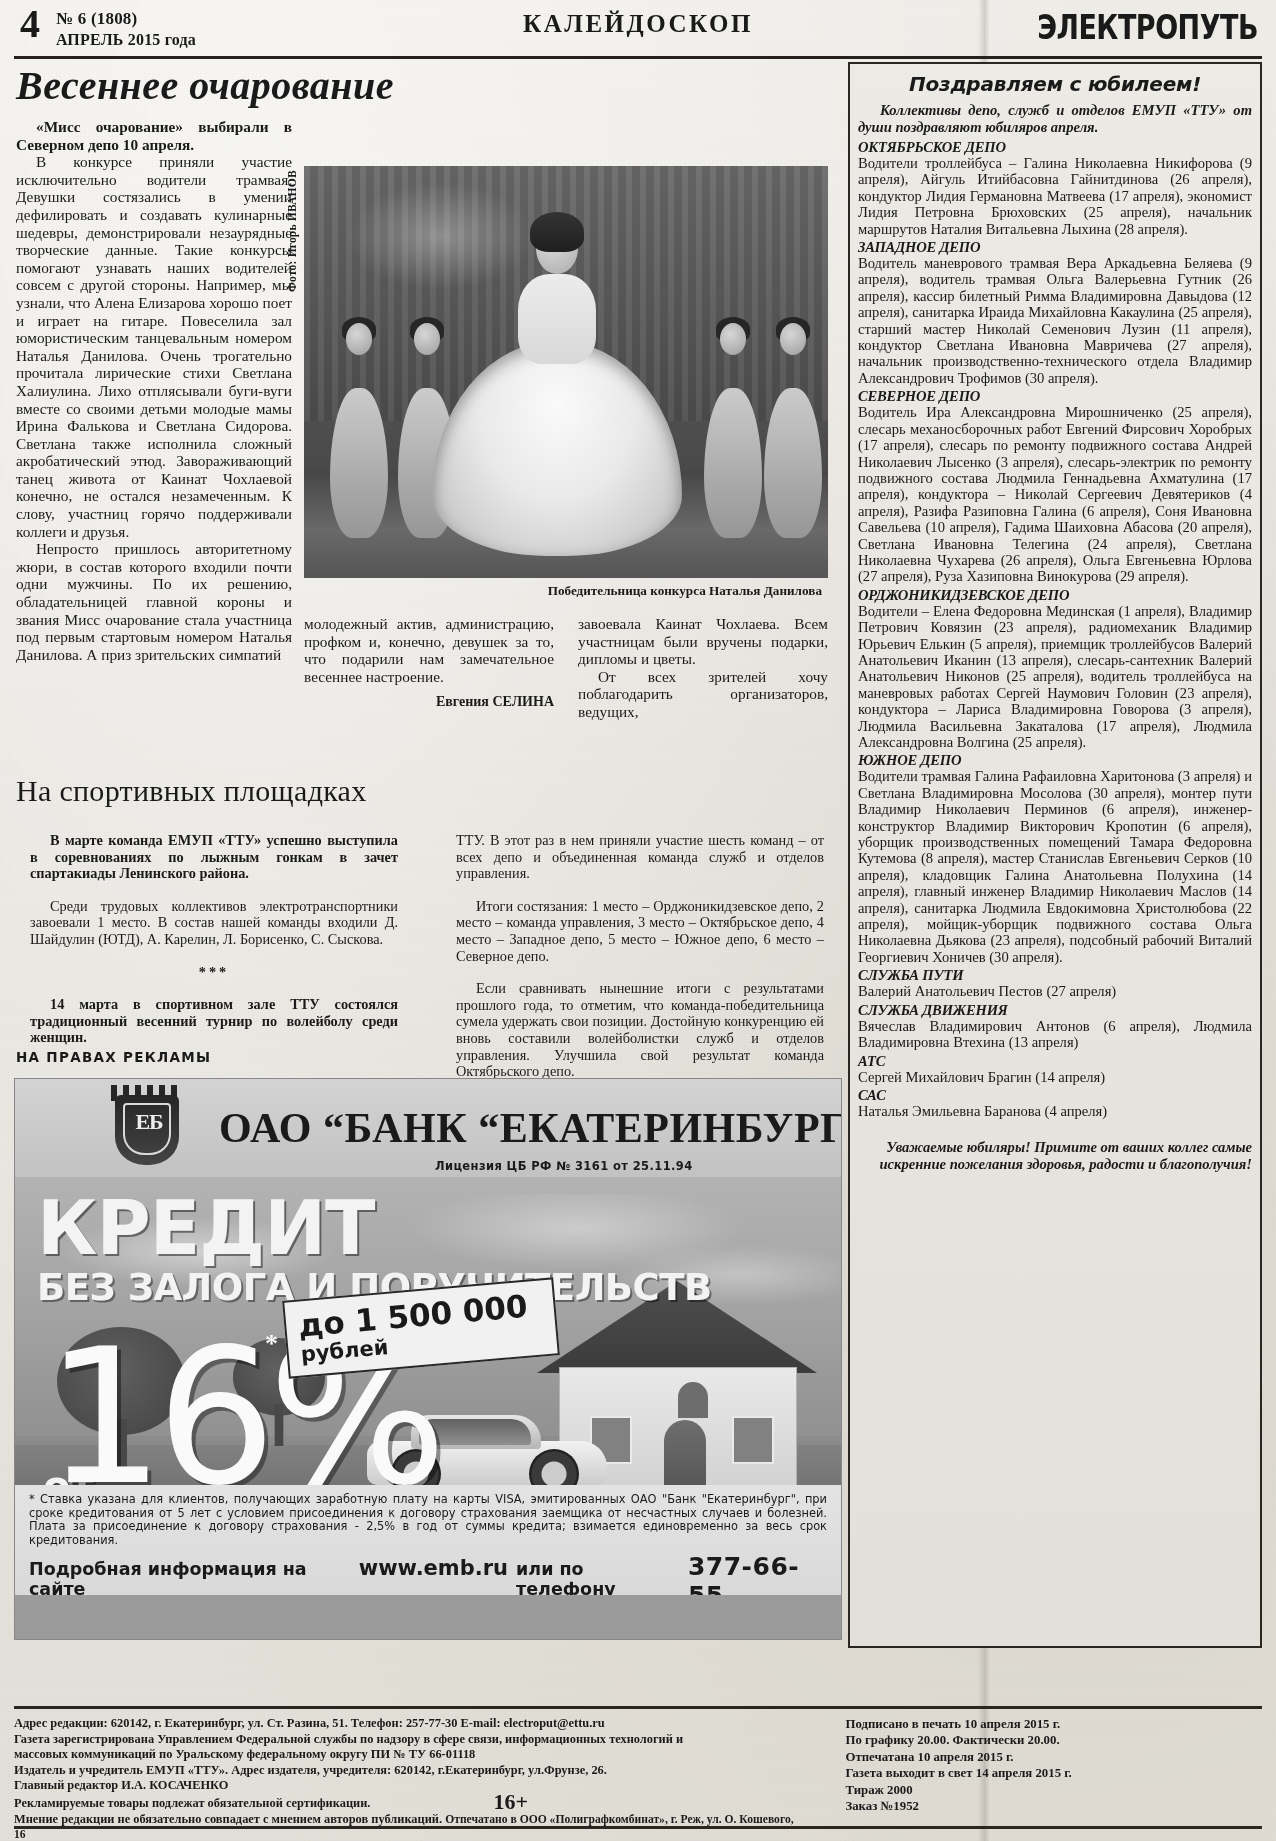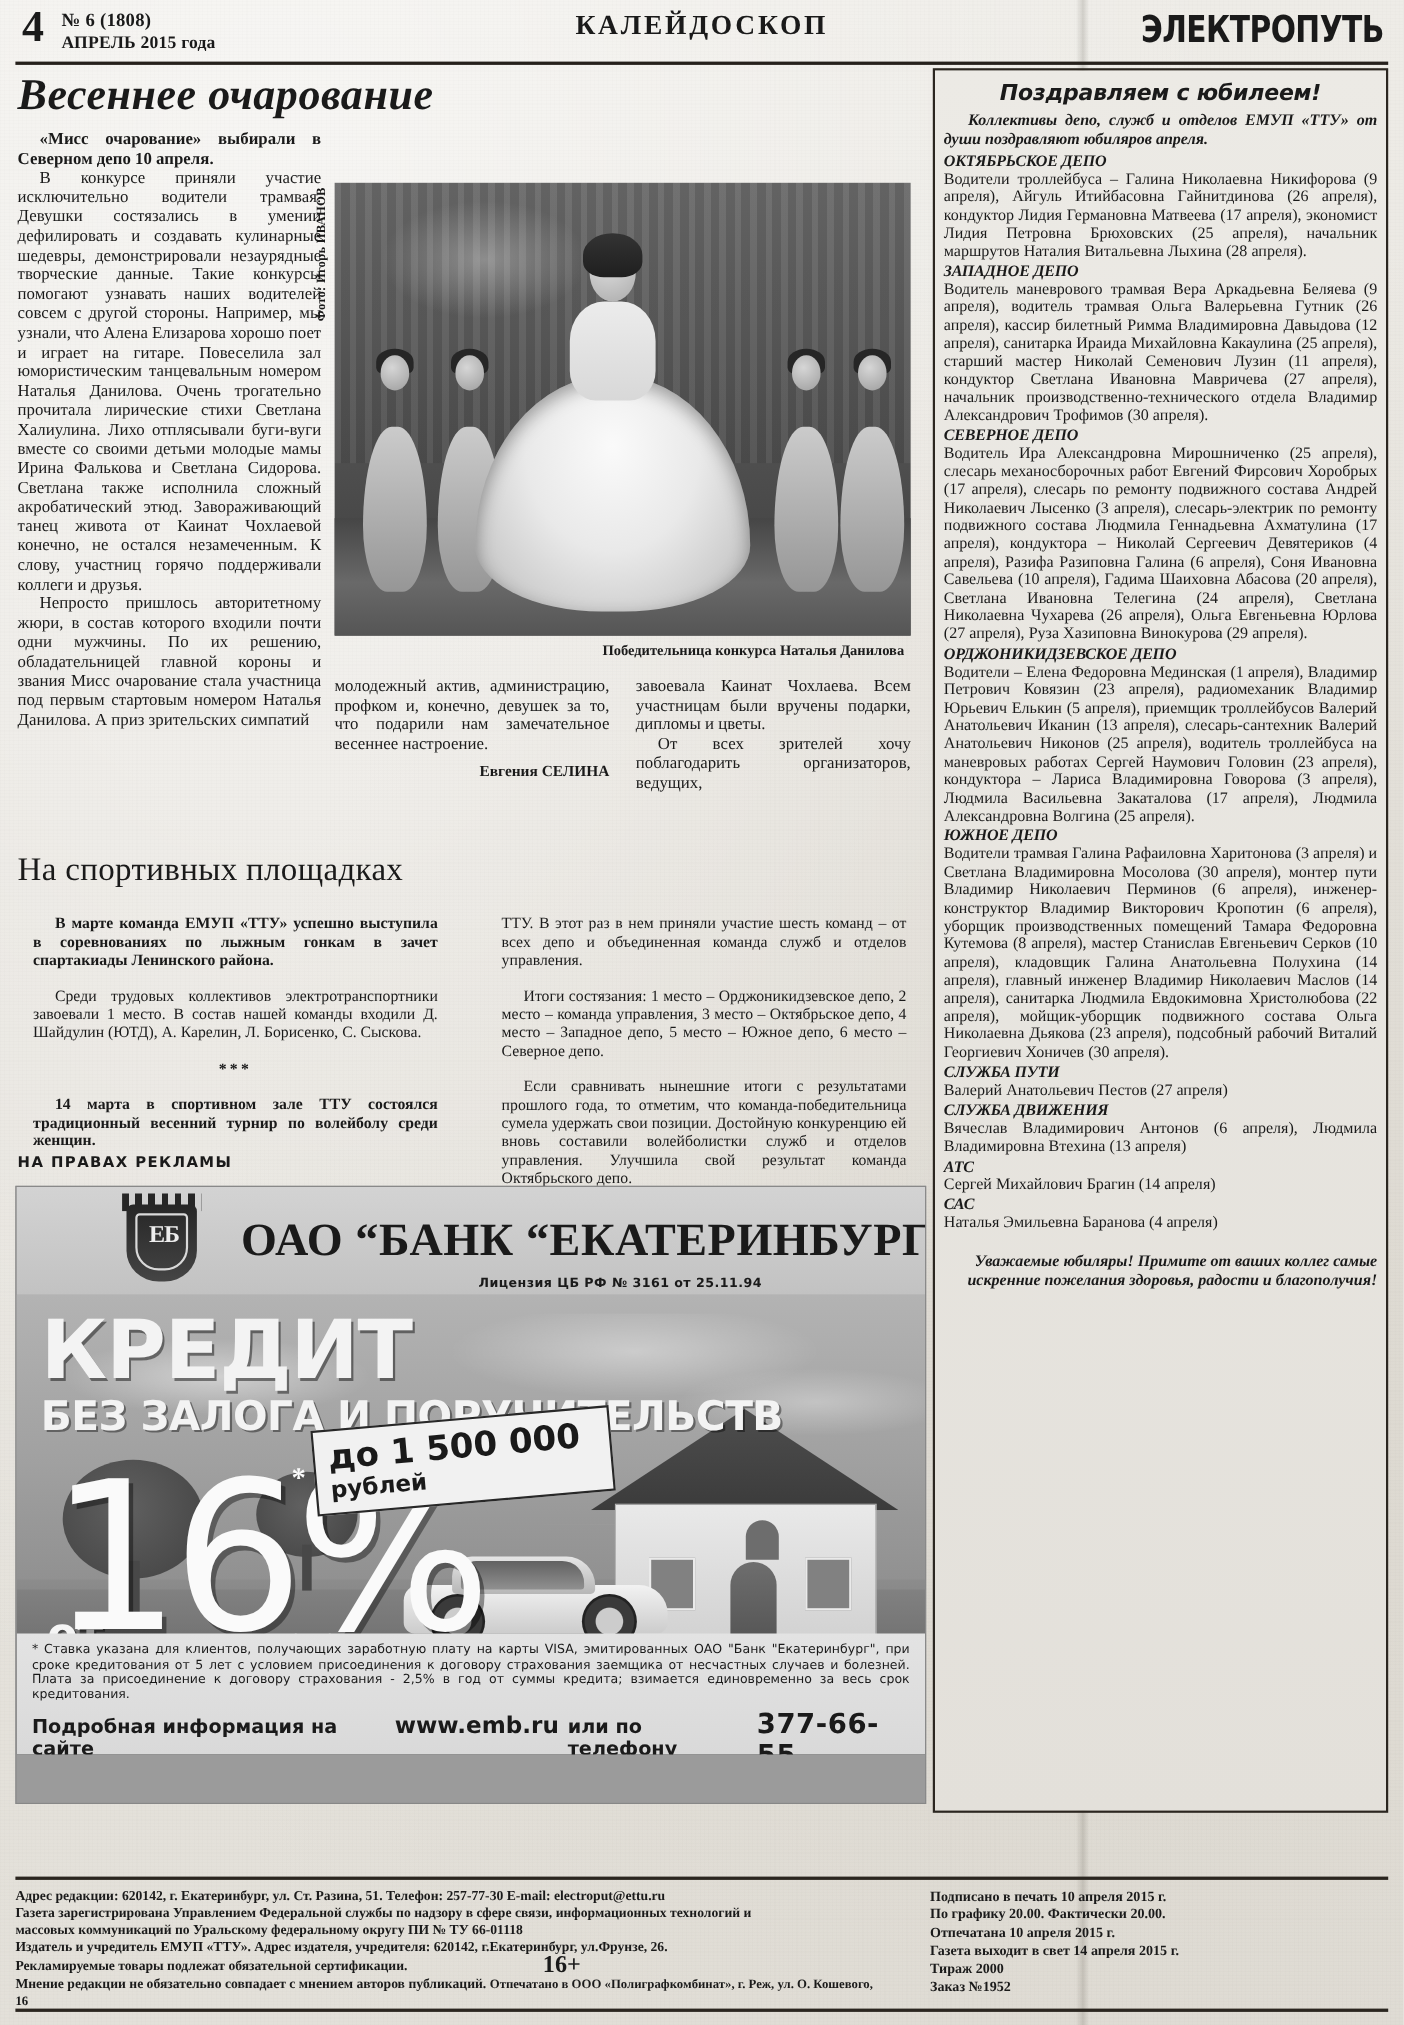--- a/index.html
+++ b/index.html
@@ -518,20 +518,21 @@
     <div class="side-close">Уважаемые юбиляры! Примите от ваших коллег самые искренние пожелания здоровья, радости и благополучия!</div>
   </div>
 
   <div class="foot-rule" style="top:1706px"></div>
   <div class="imprint">
     <div class="imp-left">
       <p class="row">Адрес редакции: 620142, г. Екатеринбург, ул. Ст. Разина, 51.  Телефон: 257-77-30  E-mail: electroput@ettu.ru</p>
       <p class="row">Газета зарегистрирована Управлением Федеральной службы по надзору в сфере связи, информационных технологий и</p>
       <p class="row">массовых коммуникаций по Уральскому федеральному округу ПИ № ТУ 66-01118</p>
       <p class="row">Издатель и учредитель ЕМУП «ТТУ». Адрес издателя, учредителя: 620142, г.Екатеринбург, ул.Фрунзе, 26.</p>
+      <p class="row">Главный редактор И.А. КОСАЧЕНКО</p>
       <p class="row">
         <span>Рекламируемые товары подлежат обязательной сертификации.</span>
         <span class="imp-age">16+</span>
       </p>
       <p class="row">
         <span>Мнение редакции не обязательно совпадает с мнением авторов публикаций.</span>
         <span class="imp-print">Отпечатано в ООО «Полиграфкомбинат», г. Реж, ул. О. Кошевого, 16</span>
       </p>
     </div>
     <div class="imp-right">

